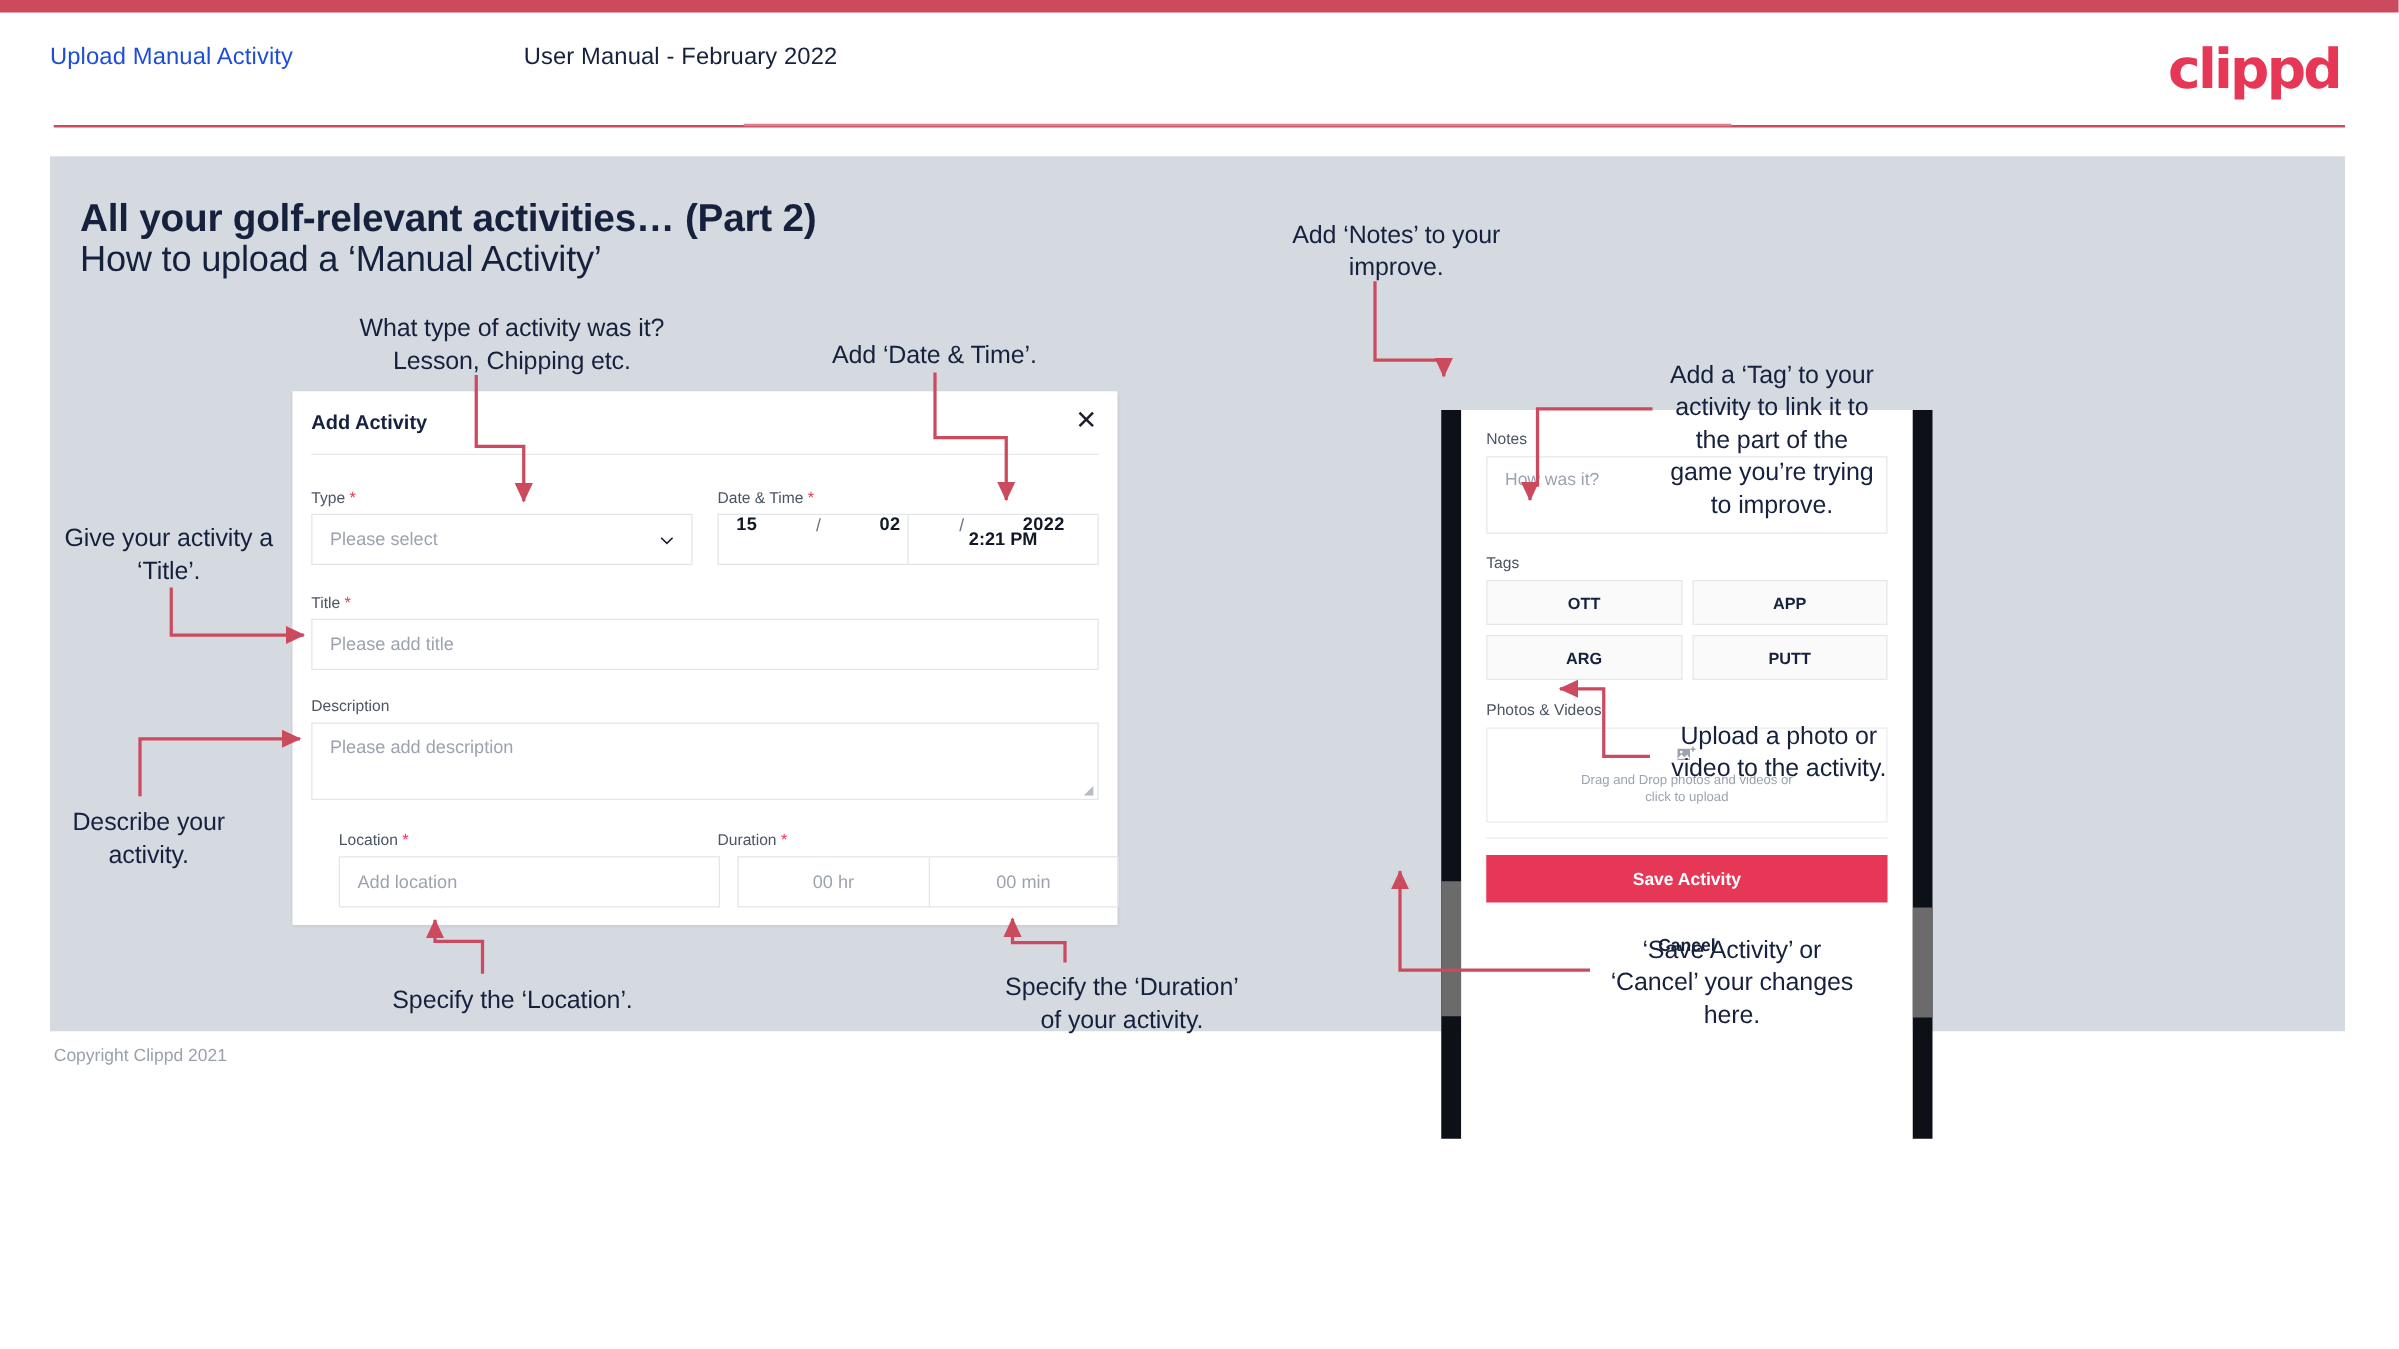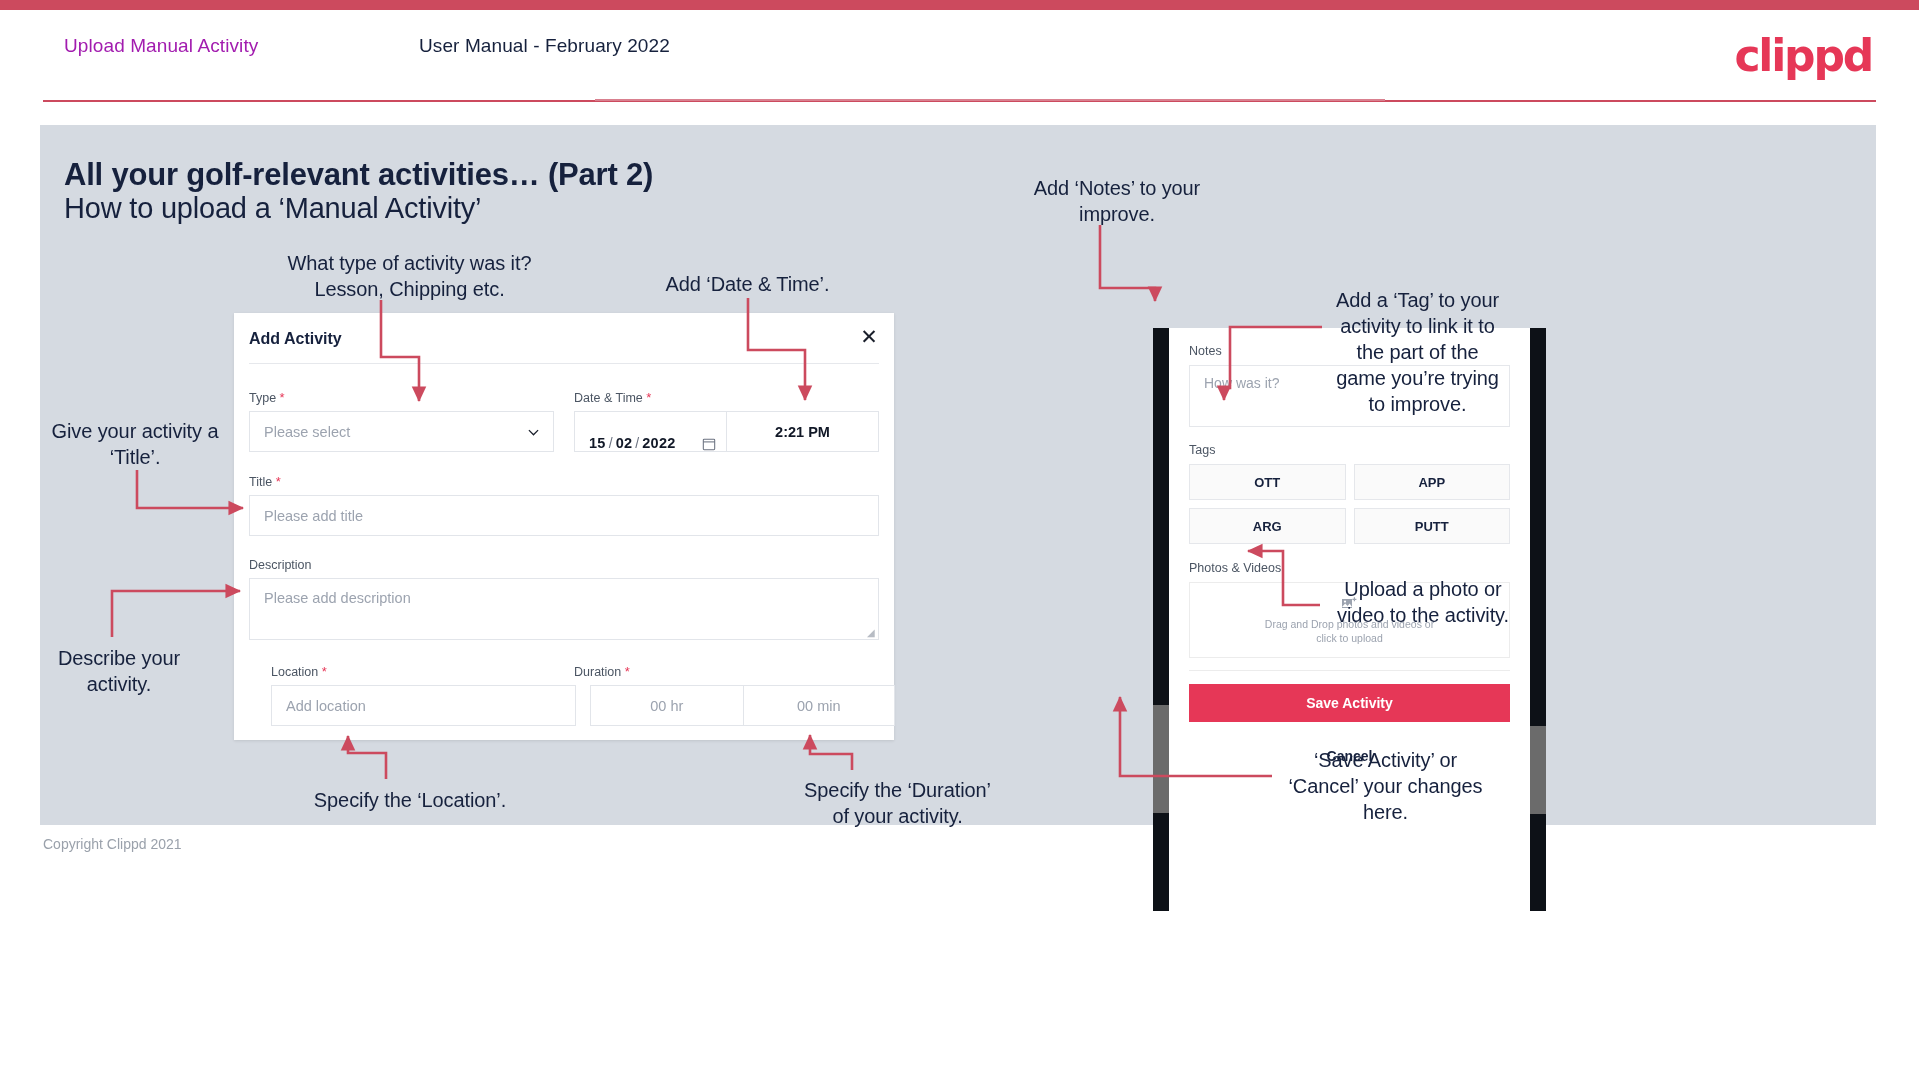--- a/index.html
+++ b/index.html
@@ -11,21 +11,21 @@
   }
   #page { position: relative; width: 1919px; height: 1079px; background:#fff; }
 
   
   .topbar {
     position:absolute; left:0; top:0; width:1919px; height:10px;
     background:#cc4a5e;
   }
   .header-title {
     position:absolute; left:40px; top:35px;
-    font-size:19px; color:#a21caf; font-weight:400; letter-spacing:.1px;margin-left:24px;
+    font-size:19px; color:#1d4ed8; font-weight:400; letter-spacing:.1px;
   }
   .header-sub {
     position:absolute; left:419px; top:35px;
     font-size:19px; color:#16213d; font-weight:400; letter-spacing:.1px;
   }
   .logo {
     position:absolute; right:47px; top:30px;
     font-size:44px; font-weight:bold; color:#e63757;
     letter-spacing:-2.2px; font-family:"DejaVu Sans", sans-serif;
   }
@@ -94,21 +94,21 @@
 
   .select-wrap { width:305px; position:relative; }
   .chev {
     position:absolute; right:14px; top:50%; transform:translateY(-50%);
     width:11px; height:11px;
   }
 
   .dt-wrap { display:flex; width:305px; }
   .dt-date {
     width:152px; height:41px; border:1px solid #e2e5ea; border-right:none;
-    display:flex; align-items:flex-end; box-sizing:border-box;
+    display:flex; align-items:flex-start; box-sizing:border-box;gap:44px;
   }
   .dt-date .dv { font-size:14.5px; color:#111827; padding-left:14px; font-weight:bold; letter-spacing:.3px;}
   .dt-date .sl { font-size:14px; color:#6b7280; padding:0 3px;}
   .cal-ic { margin-left:auto; margin-right:10px; width:14px; height:14px; }
   .dt-time {
     width:153px; height:41px; border:1px solid #e2e5ea;
     display:flex; align-items:center; justify-content:center;
     box-sizing:border-box;
   }
   .dt-time span { font-size:14.5px; color:#111827; font-weight:bold; }

